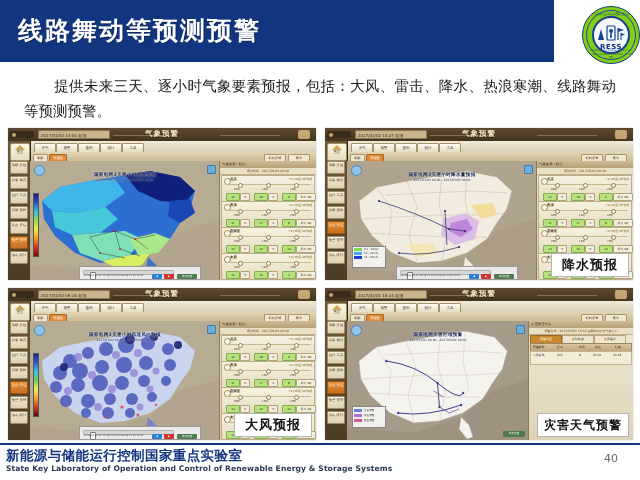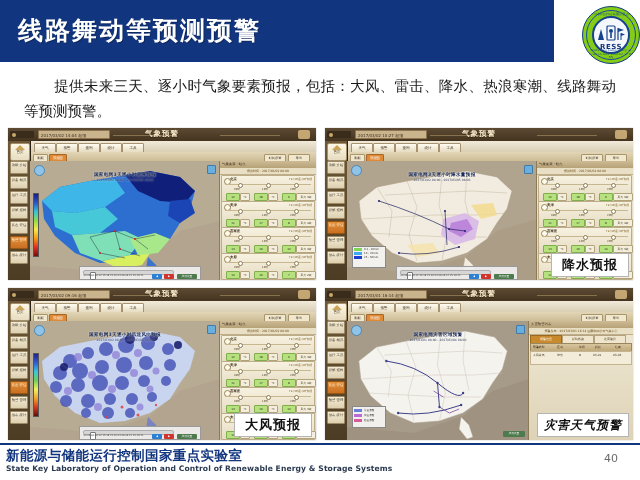--- a/index.html
+++ b/index.html
@@ -273,21 +273,21 @@
   .chip.w{background:#f4efdd;border:1px solid #b3a37c;color:#4b3d22;}
 
   
   .caption{
     position:absolute;background:#ffffff;border:1px solid #b4b4b4;
     font-size:13px;font-weight:bold;color:#111;
     text-align:center;letter-spacing:1px;
     z-index:30;
   }
   .cap1{right:4px;bottom:3px;width:76px;height:22px;line-height:22px;}
-  .cap4{right:4px;bottom:3px;width:90px;height:22px;line-height:22px;font-size:12px;font-style:italic;}
+  .cap4{right:4px;bottom:3px;width:90px;height:22px;line-height:22px;font-size:12px;}
 
   
   .footer-rule{
     position:absolute;left:0;top:443px;width:640px;height:2px;
     background:#12357f;
   }
   .footer-cn{
     position:absolute;left:6px;top:447px;
     font-size:13.5px;font-weight:bold;color:#12357f;letter-spacing:.4px;
     white-space:nowrap;

